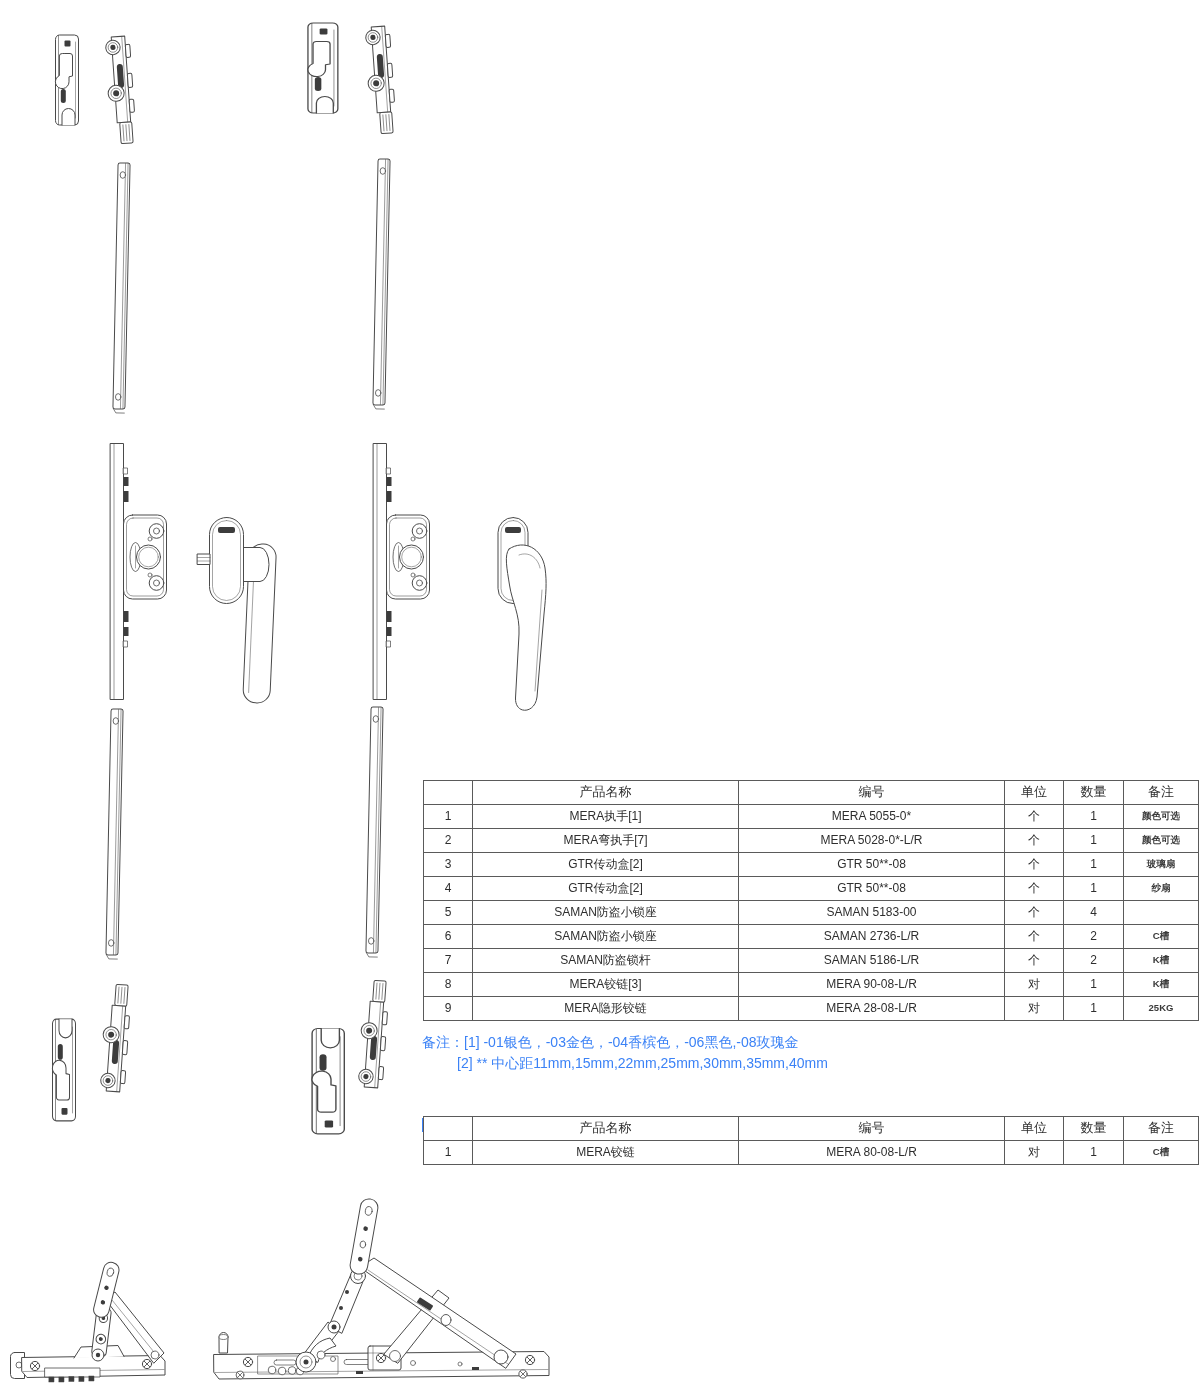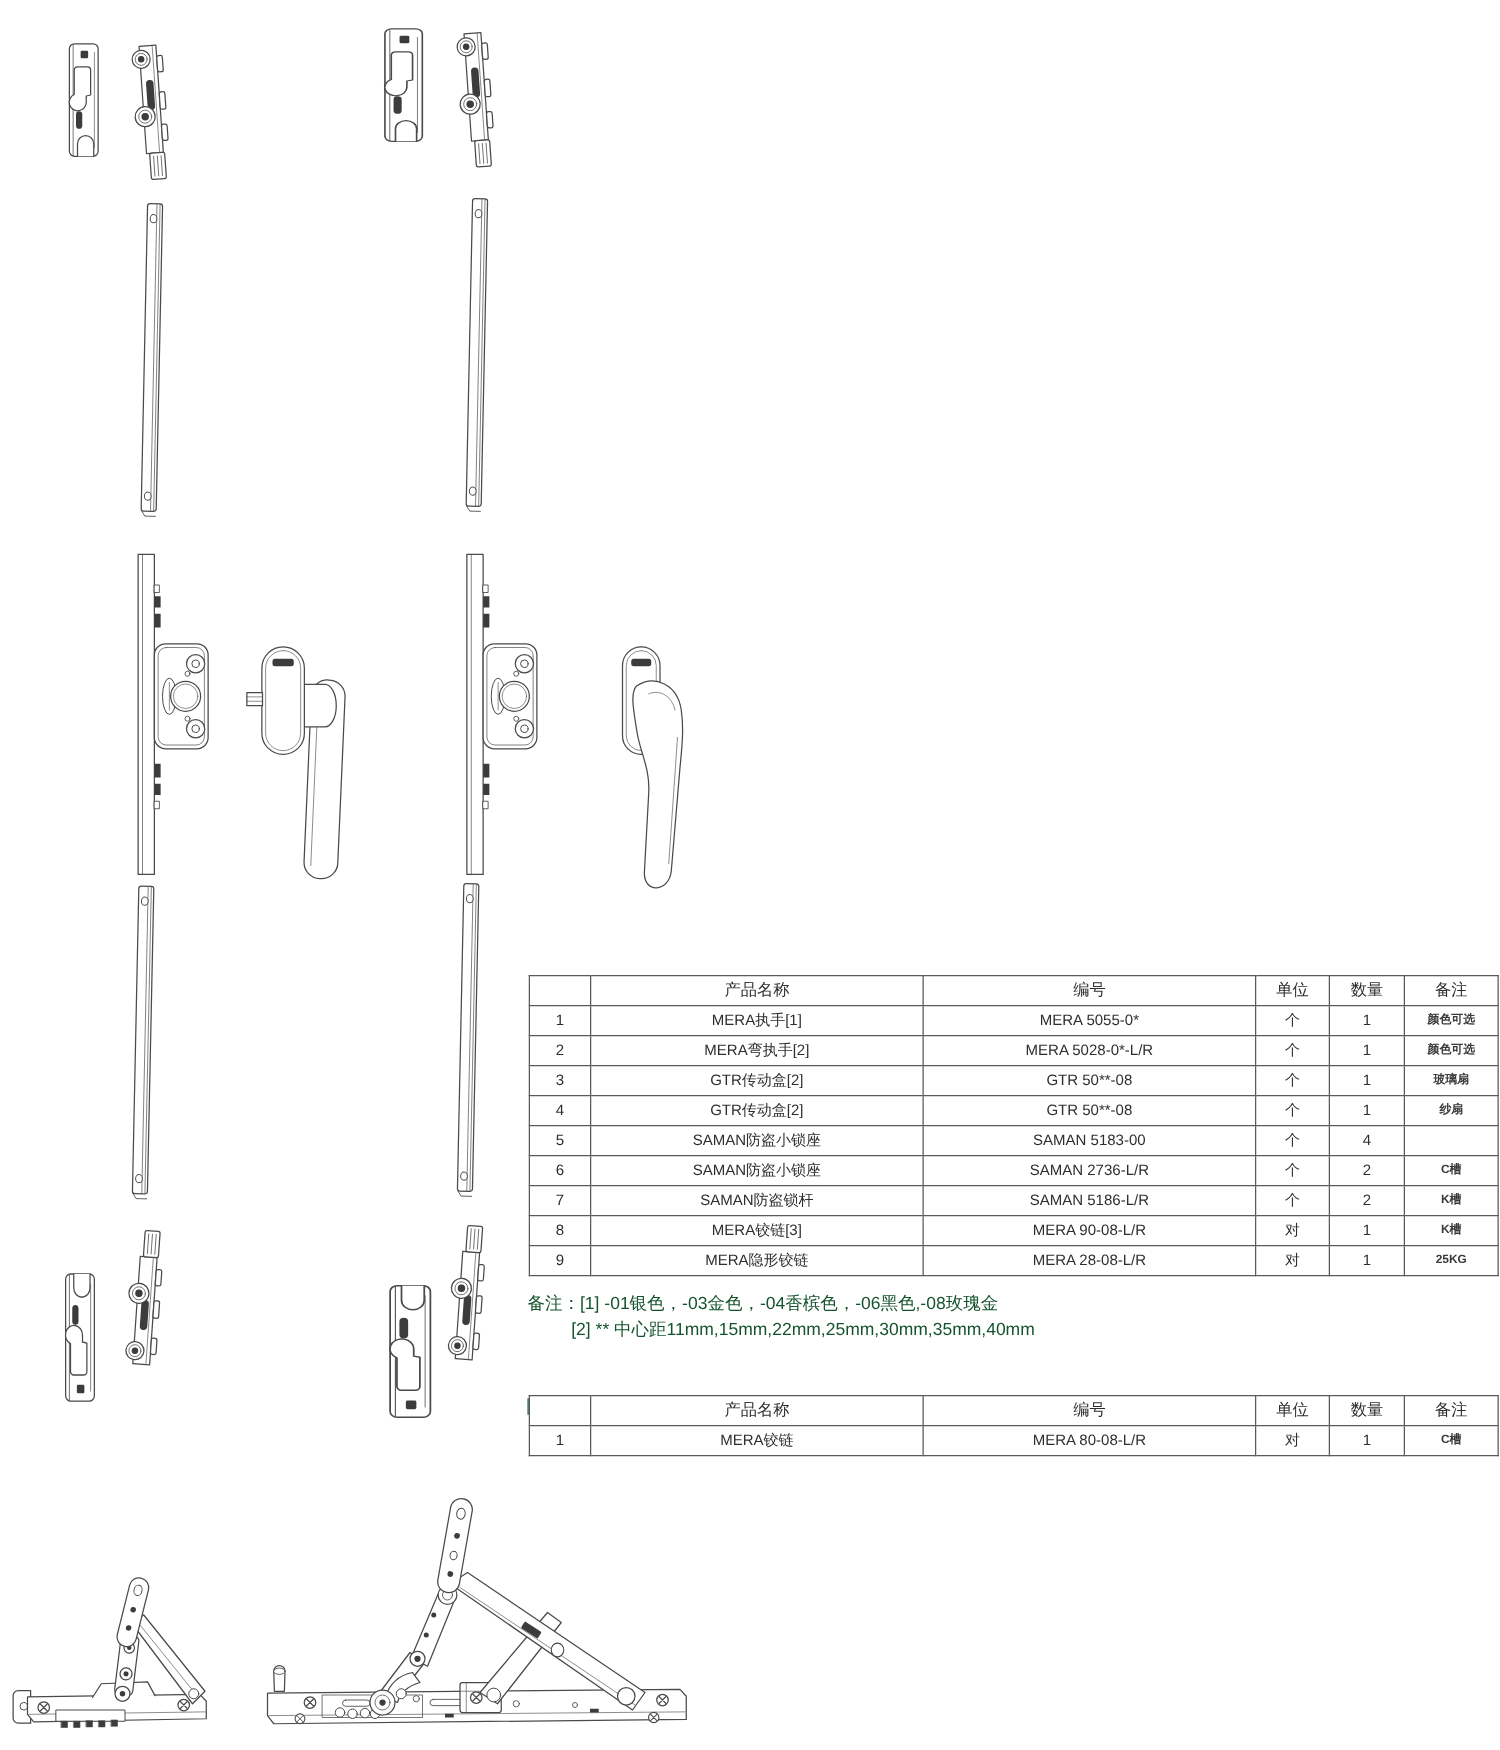--- a/index.html
+++ b/index.html
@@ -4,21 +4,21 @@
 <style>
   html,body{margin:0;padding:0;background:#ffffff;}
   .canvas{position:relative;width:1200px;height:1400px;background:#ffffff;overflow:hidden;
           font-family:"Liberation Sans","DejaVu Sans",sans-serif;color:#2e2e2e;border-radius:27px;}
   svg.art{position:absolute;left:0;top:0;}
   table.tbl{position:absolute;border-collapse:collapse;table-layout:fixed;background:#fff;}
   .tbl td{border:1px solid #5a5a5a;text-align:center;vertical-align:middle;color:#2e2e2e;
           font-size:12px;height:23px;padding:0;line-height:1.1;white-space:nowrap;overflow:hidden;}
   .tbl tr.hdr td{font-size:13px;}
   .tbl td.rmk{font-size:9.5px;color:#3a3a3a;font-weight:bold;}
-  .note{position:absolute;font-size:14px;color:#14532d;white-space:nowrap;}
+  .note{position:absolute;font-size:14px;color:#3b82f6;white-space:nowrap;}
 </style>
 </head>
 <body>
 
 <div class="canvas">
 
   <svg class="art" width="1200" height="1400" viewBox="0 0 1200 1400">
     <defs>
       <g id="d-screw">
         <circle r="4.6"></circle>
@@ -241,21 +241,21 @@
     <tr>
       <td>1</td>
       <td>MERA执手[1]</td>
       <td>MERA 5055-0*</td>
       <td>个</td>
       <td>1</td>
       <td class="rmk">颜色可选</td>
     </tr>
     <tr>
       <td>2</td>
-      <td>MERA弯执手[2]</td>
+      <td>MERA弯执手[7]</td>
       <td>MERA 5028-0*-L/R</td>
       <td>个</td>
       <td>1</td>
       <td class="rmk">颜色可选</td>
     </tr>
     <tr>
       <td>3</td>
       <td>GTR传动盒[2]</td>
       <td>GTR 50**-08</td>
       <td>个</td>

